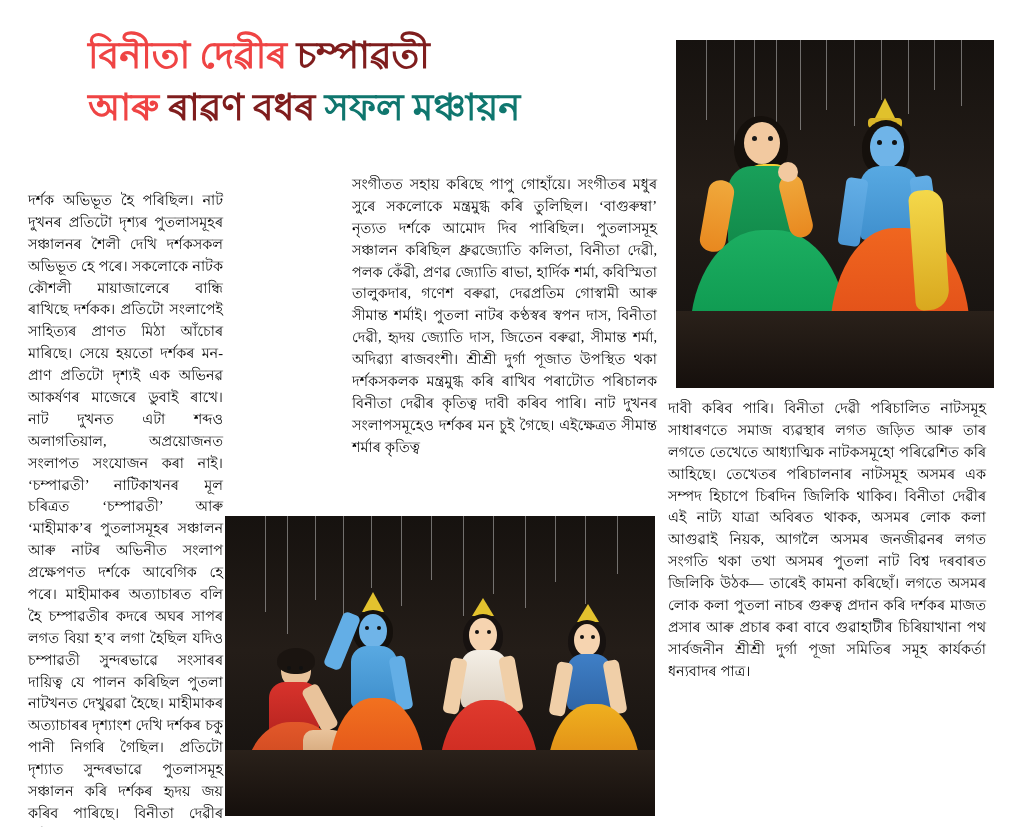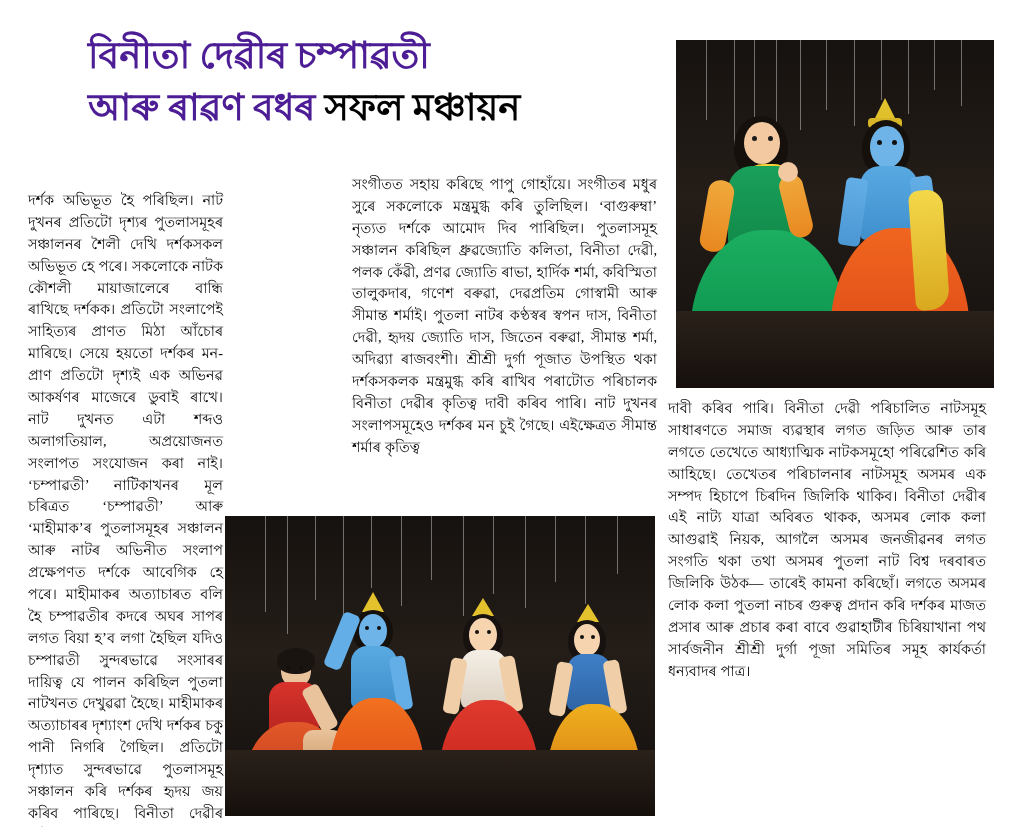--- a/index.html
+++ b/index.html
@@ -26,23 +26,23 @@
     width: 580px;
   }
   .headline-line {
     font-family: "Liberation Serif", serif;
     font-weight: bold;
     line-height: 1.18;
     white-space: nowrap;
   }
   .hl1 { font-size: 37px; }
   .hl2 { font-size: 37px; margin-top: 8px; }
-  .hl-black { color: #4c1d95; }
-  .hl-red { color: #4c1d95; }
-  .hl-green { color: #000000; }
+  .hl-black { color: #ef4444; }
+  .hl-red { color: #7f1d1d; }
+  .hl-green { color: #0f766e; }
 
   
   .col {
     position: absolute;
     font-family: "Liberation Serif", serif;
     font-size: 14.4px;
     line-height: 1.52;
     color: #070707;
     text-align: justify;
     text-justify: inter-word;

